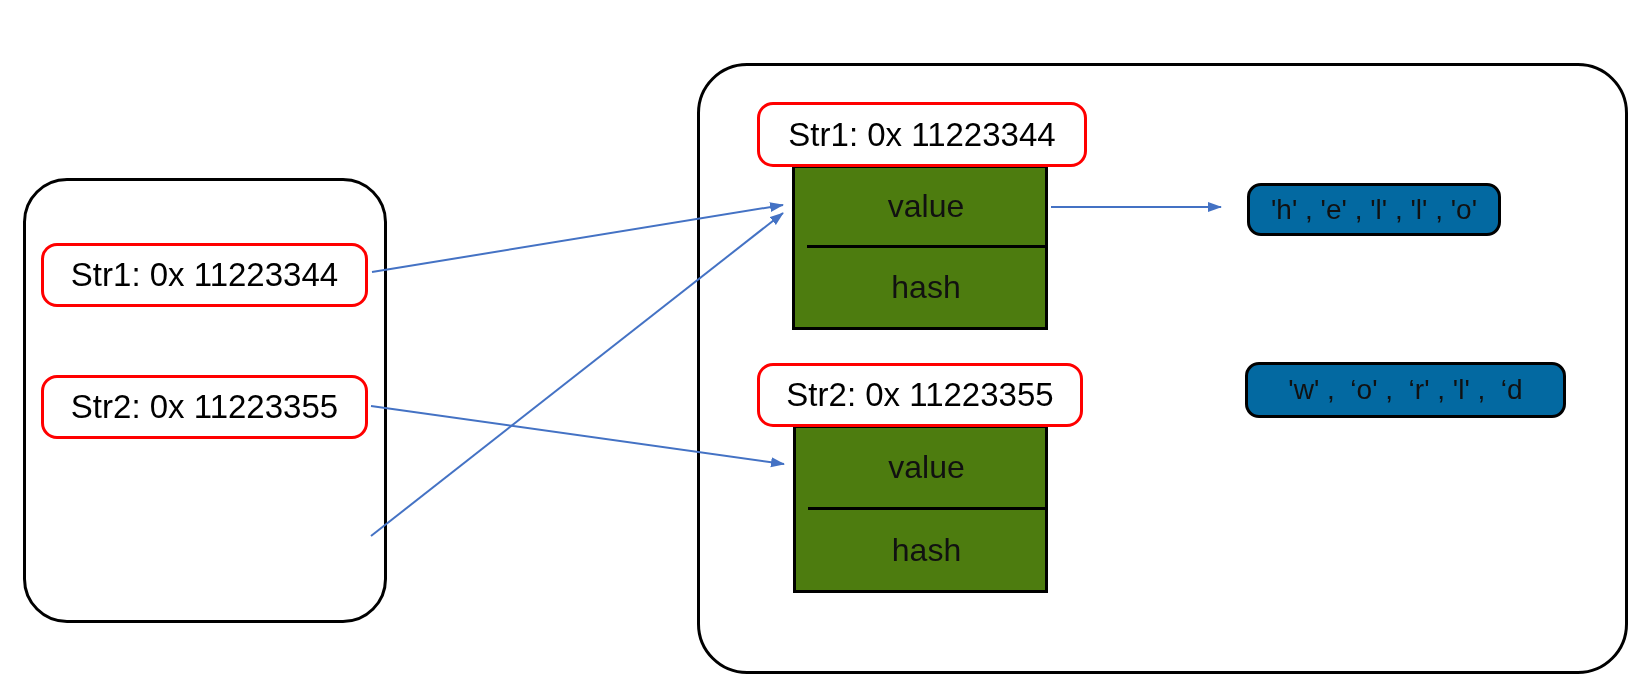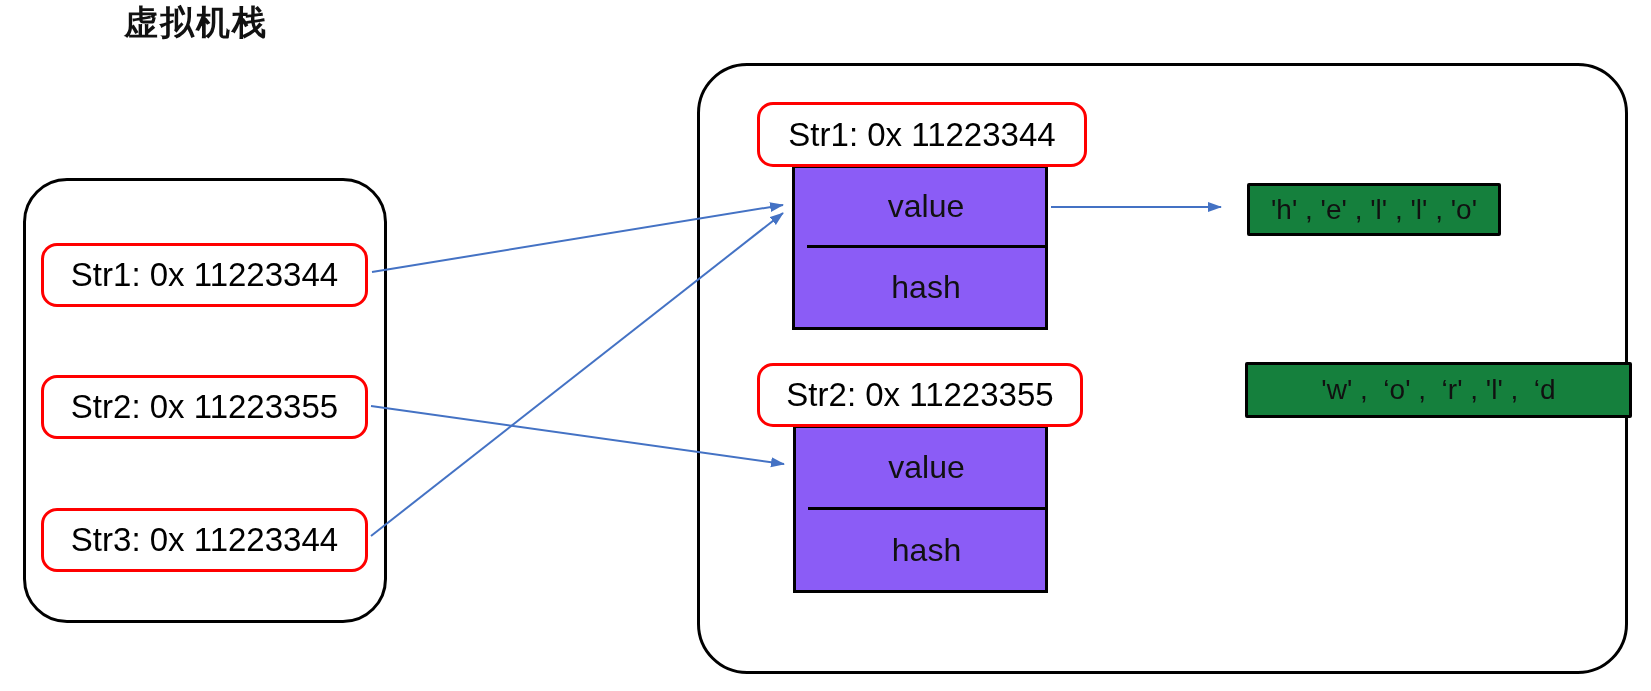--- a/index.html
+++ b/index.html
@@ -42,40 +42,40 @@
     align-items: center;
     justify-content: center;
     font-size: 33px;
     color: #000000;
     white-space: pre;
     z-index: 3;
   }
 
   .obj-table {
     border: 3px solid #000000;
-    background: #8b5cf6;
+    background: #4d7c0f;
     z-index: 2;
     display: flex;
     flex-direction: column;
     padding-left: 12px;
   }
   .obj-field {
     display: flex;
     align-items: center;
     justify-content: center;
     font-size: 32px;
     color: #111111;
     white-space: pre;
   }
   .obj-field.first { border-bottom: 3px solid #000000; }
 
   .char-box {
     border: 3px solid #000000;
-    border-radius: 2px;
-    background: #15803d;
+    border-radius: 14px;
+    background: #0369a1;
     display: flex;
     align-items: center;
     justify-content: center;
     font-size: 28px;
     color: #111111;
     white-space: pre;
   }
 
   #arrow-layer {
     position: absolute;
@@ -84,50 +84,48 @@
     height: 691px;
     pointer-events: none;
     z-index: 4;
   }
 </style>
 </head>
 <body>
 
 <div id="canvas">
 
-  <div class="abs region-title" style="left:0; top:122; width:392px;">虚拟机栈</div>
 
   <div id="stack-container" class="abs container-outline" style="left:23px; top:178px; width:364px; height:445px;"></div>
 
   <div class="abs ref-box" style="left:41px; top:243px; width:327px; height:64px;">Str1: 0x 11223344</div>
 
   <div class="abs ref-box" style="left:41px; top:375px; width:327px; height:64px;">Str2: 0x 11223355</div>
 
-  <div class="abs ref-box" style="left:41px; top:508px; width:327px; height:64px;">Str3: 0x 11223344</div>
 
 
   <div id="heap-container" class="abs container-outline" style="left:697px; top:63px; width:931px; height:611px;"></div>
 
   <div class="abs ref-box" style="left:757px; top:102px; width:330px; height:65px;">Str1: 0x 11223344</div>
 
   <div class="abs obj-table" style="left:792px; top:165px; width:256px; height:165px;">
     <div class="obj-field first" style="height:77px;">value</div>
     <div class="obj-field" style="flex:1;">hash</div>
   </div>
 
   <div class="abs ref-box" style="left:757px; top:363px; width:326px; height:64px;">Str2: 0x 11223355</div>
 
   <div class="abs obj-table" style="left:793px; top:425px; width:255px; height:168px;">
     <div class="obj-field first" style="height:79px;">value</div>
     <div class="obj-field" style="flex:1;">hash</div>
   </div>
 
   <div class="abs char-box" style="left:1247px; top:183px; width:254px; height:53px;">'h' , 'e' , 'l' , 'l' , 'o'</div>
 
-  <div class="abs char-box" style="left:1245px; top:362px; width:387px; height:56px;">'w' ,  ‘o' ,  ‘r' , 'l' ,  ‘d</div>
+  <div class="abs char-box" style="left:1245px; top:362px; width:321px; height:56px;">'w' ,  ‘o' ,  ‘r' , 'l' ,  ‘d</div>
 
   <svg id="arrow-layer" viewBox="0 0 1651 691">
     <defs>
       <marker id="arrowhead" markerUnits="userSpaceOnUse" markerWidth="15" markerHeight="12" refX="13" refY="5" orient="auto">
         <path d="M0,0 L14,5 L0,10 Z" fill="#4472c4"></path>
       </marker>
     </defs>
     <line x1="372" y1="272" x2="783" y2="205" stroke="#4472c4" stroke-width="2" marker-end="url(#arrowhead)"></line>
     <line x1="371" y1="406" x2="784" y2="464" stroke="#4472c4" stroke-width="2" marker-end="url(#arrowhead)"></line>
     <line x1="371" y1="536" x2="783" y2="213" stroke="#4472c4" stroke-width="2" marker-end="url(#arrowhead)"></line>

